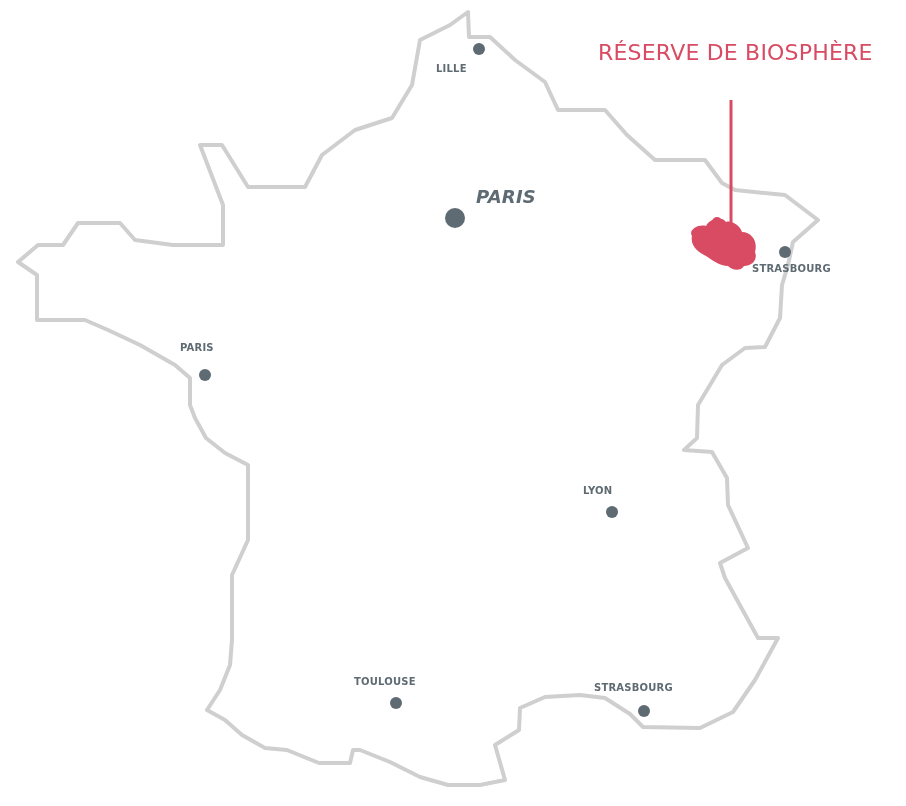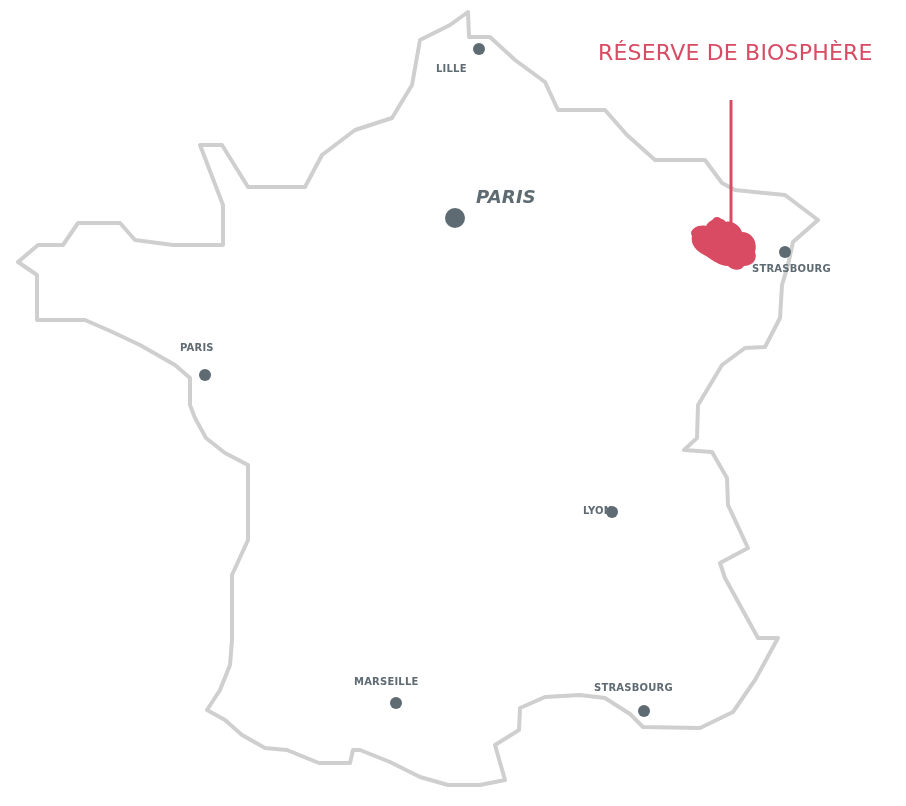--- a/index.html
+++ b/index.html
@@ -33,19 +33,19 @@
     <circle cx="612" cy="512" r="6"></circle>
     <circle cx="396" cy="703" r="6"></circle>
     <circle cx="644" cy="711" r="6"></circle>
   </g>
 </svg>
 
 <div class="city-label" style="left:436px; top:63px;">LILLE</div>
 <div class="city-label capital" style="left:476px; top:186px;font-style:italic;">PARIS</div>
 <div class="city-label" style="left:752px; top:263px;">STRASBOURG</div>
 <div class="city-label" style="left:180px; top:342px;">PARIS</div>
-<div class="city-label" style="left:583px; top:505px;">LYON</div>
-<div class="city-label" style="left:354px; top:676px;">MARSEILLE</div>
+<div class="city-label" style="left:583px; top:485px;">LYON</div>
+<div class="city-label" style="left:354px; top:676px;">TOULOUSE</div>
 <div class="city-label" style="left:594px; top:682px;">STRASBOURG</div>
 
 <div class="reserve-label">
   <div>RÉSERVE DE BIOSPHÈRE</div>
 </div>
 
 </body></html>

